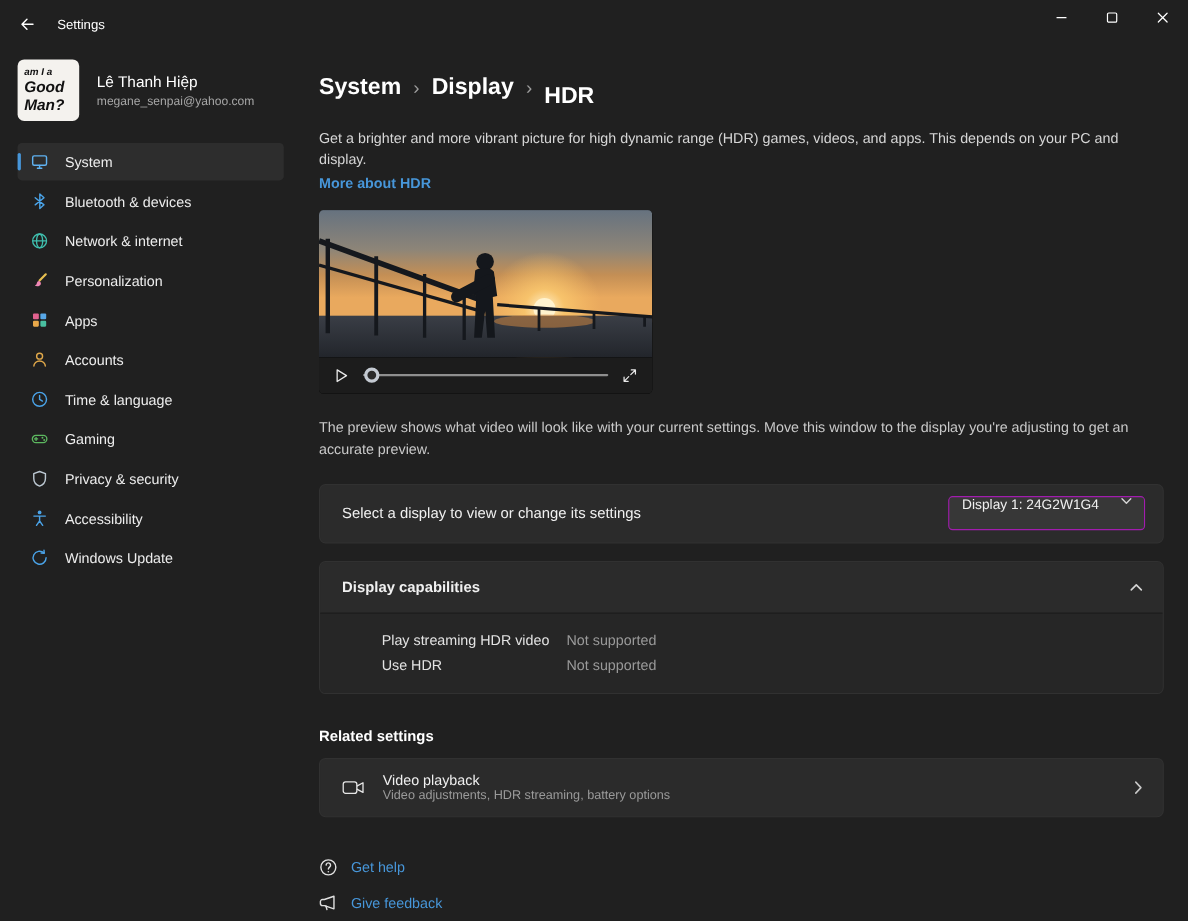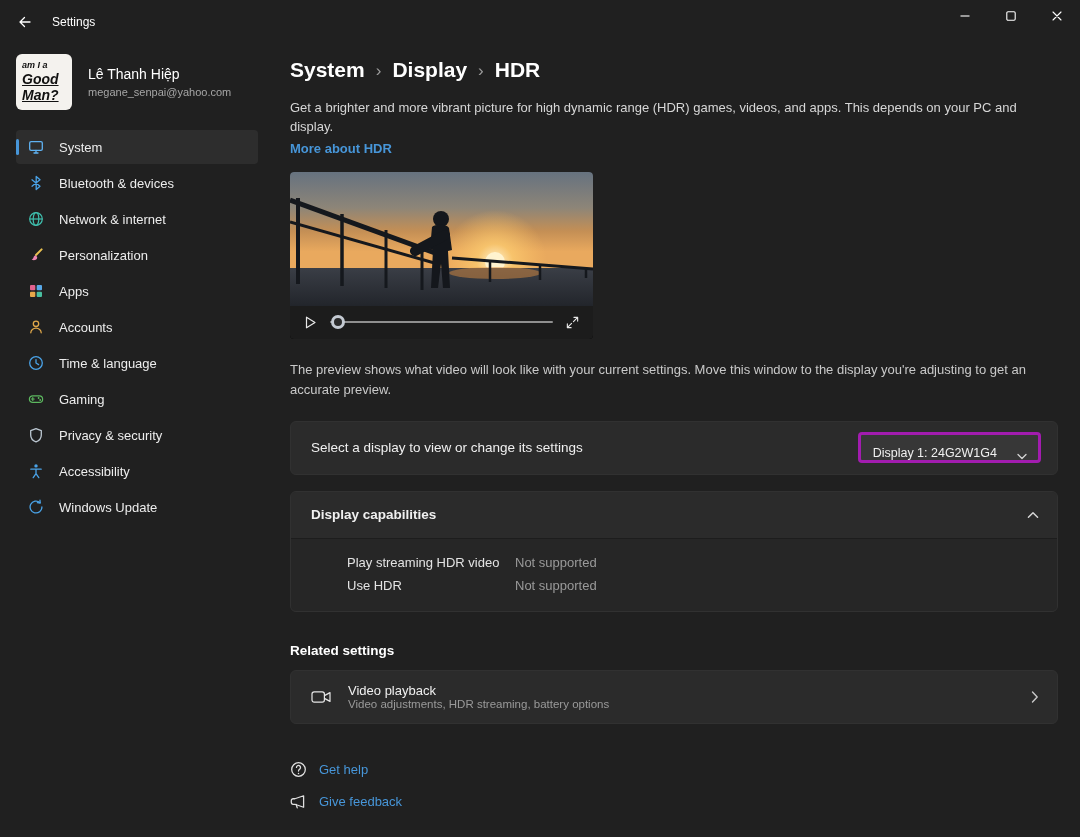--- a/index.html
+++ b/index.html
@@ -18,55 +18,55 @@
   .back-btn{width:32px;height:30px;margin-left:8px;display:flex;align-items:center;justify-content:center;background:transparent;border:none;border-radius:4px;cursor:pointer;}
   .win-title{margin-left:12px;font-size:12px;color:#ffffff;}
   .win-controls{position:absolute;right:0;top:0;display:flex;}
   .win-controls button{width:46px;height:32px;background:transparent;border:none;display:flex;align-items:center;justify-content:center;cursor:pointer;}
 
   
   .sidebar{position:absolute;top:44px;left:0;bottom:0;width:270px;padding:6px 12px 0 16px;}
   .user-row{display:flex;align-items:center;gap:16px;margin-top:4px;}
   .avatar{width:56px;height:56px;border-radius:6px;background:#f4f2ee;color:#111;display:flex;flex-direction:column;justify-content:center;padding-left:6px;overflow:hidden;}
   .avatar .l0{font-size:9px;font-style:italic;font-weight:bold;line-height:1.1;}
-  .avatar .l1,.avatar .l2{font-size:14px;font-weight:bold;font-style:italic;line-height:1.15;text-decoration:underline;}
+  .avatar .l1,.avatar .l2{font-size:14px;font-weight:bold;font-style:italic;line-height:1.15;}
   .user-name{font-size:14px;color:#fff;}
   .user-email{font-size:11px;color:#a6a6a6;margin-top:4px;}
   .search-box{margin-top:24px;position:relative;height:31px;background:#252525;border:1px solid #3e3e3e;border-bottom:1px solid #8f8f8f;border-radius:4px;}
   .search-box input{width:100%;height:100%;background:transparent;border:none;outline:none;color:#dcdcdc;font-size:12.5px;padding:0 30px 0 11px;font-family:"Liberation Sans",sans-serif;}
   .search-box .mag{position:absolute;right:9px;top:7px;}
   .nav{margin-top:20px;}
   .nav-item{position:relative;display:flex;align-items:center;gap:15px;height:34px;margin-bottom:2px;padding-left:12px;border-radius:4px;cursor:pointer;}
   .nav-item.selected{background:#2d2d2d;}
   .nav-item .pill{position:absolute;left:0;top:9px;width:3px;height:16px;border-radius:2px;background:#4796d9;display:none;}
   .nav-item.selected .pill{display:block;}
   .nav-label{font-size:13px;color:#ededed;}
 
   
   .content{position:absolute;top:44px;left:270px;right:0;bottom:0;padding:12px 22px 0 20px;}
   .breadcrumb{display:flex;align-items:center;gap:11px;margin-top:2px;}
   .crumb{font-size:21px;font-weight:600;color:#ffffff;cursor:pointer;}
-  .crumb.current{cursor:default;}
+  .crumb.current{cursor:default;margin-top:18px;}
   .crumb-sep{font-size:17px;color:#9d9d9d;padding-top:2px;}
   .desc{margin-top:17px;font-size:13px;color:#d6d6d6;line-height:1.45;}
   .more-link{display:inline-block;margin-top:4px;font-size:13px;font-weight:600;color:#4796d9;text-decoration:none;cursor:pointer;}
 
   .preview{margin-top:15px;width:303px;border-radius:4px;overflow:hidden;cursor:pointer;background:#000;}
   .controls{height:33px;background:#1c1c1c;display:flex;align-items:center;padding:0 13px;gap:12px;}
   .slider{flex:1;position:relative;height:16px;cursor:pointer;}
   .slider .track{position:absolute;left:0;right:0;top:7px;height:2px;background:#8f8f8f;border-radius:1px;}
   .slider .thumb{position:absolute;left:1px;top:1px;width:14px;height:14px;border-radius:50%;background:#2a2a2a;border:3px solid #c4cad2;}
   .ctl-btn{background:none;border:none;padding:0;cursor:pointer;display:flex;align-items:center;}
 
   .note{margin-top:21px;max-width:768px;font-size:13px;color:#c9c9c9;line-height:1.55;}
 
   .card{background:#2b2b2b;border:1px solid #313131;border-radius:6px;}
   .select-card{margin-top:21px;height:54px;display:flex;align-items:center;justify-content:space-between;padding:0 16px 0 20px;}
   .select-label{font-size:13.5px;color:#f0f0f0;}
-  .dropdown{height:31px;display:flex;align-items:flex-end;gap:20px;padding:0 11px 0 12px;background:#373737;border:3px solid #a21caf;border-radius:4px;color:#f0f0f0;font-size:12.5px;cursor:pointer;font-family:"Liberation Sans",sans-serif;}
+  .dropdown{height:31px;display:flex;align-items:flex-start;gap:20px;padding:0 11px 0 12px;background:#373737;border:1px solid #a21caf;border-radius:4px;color:#f0f0f0;font-size:12.5px;cursor:pointer;font-family:"Liberation Sans",sans-serif;}
 
   .cap-card{margin-top:16px;overflow:hidden;padding:0;}
   .cap-header{height:46px;display:flex;align-items:center;justify-content:space-between;padding:0 18px 0 20px;background:#2b2b2b;cursor:pointer;font-weight:bold;}
   .cap-title{font-size:13.5px;color:#f0f0f0;}
   .cap-body{background:#262626;border-top:1px solid #1d1d1d;padding:12px 0 14px;}
   .cap-row{display:flex;align-items:center;height:23px;padding-left:56px;font-size:13px;}
   .cap-row .lbl{width:168px;color:#e3e3e3;}
   .cap-row .val{color:#9a9a9a;}
 
   .related-title{margin-top:31px;font-size:13.5px;font-weight:700;color:#ffffff;}

